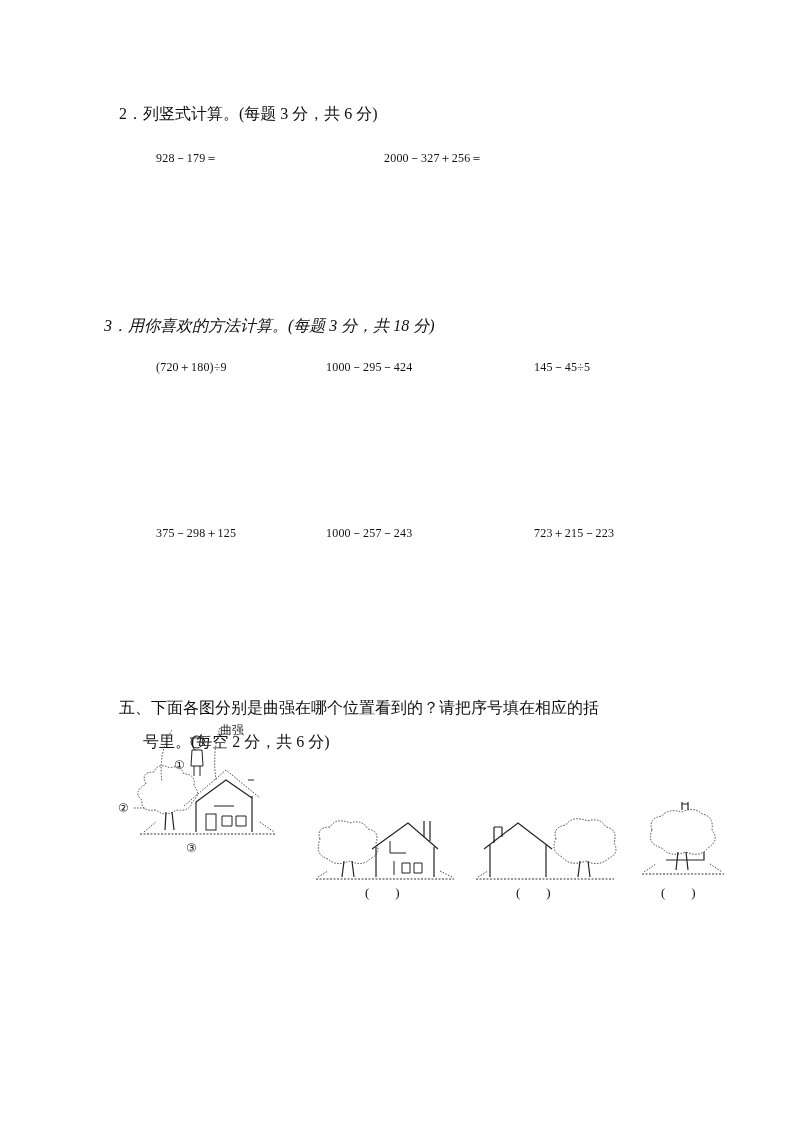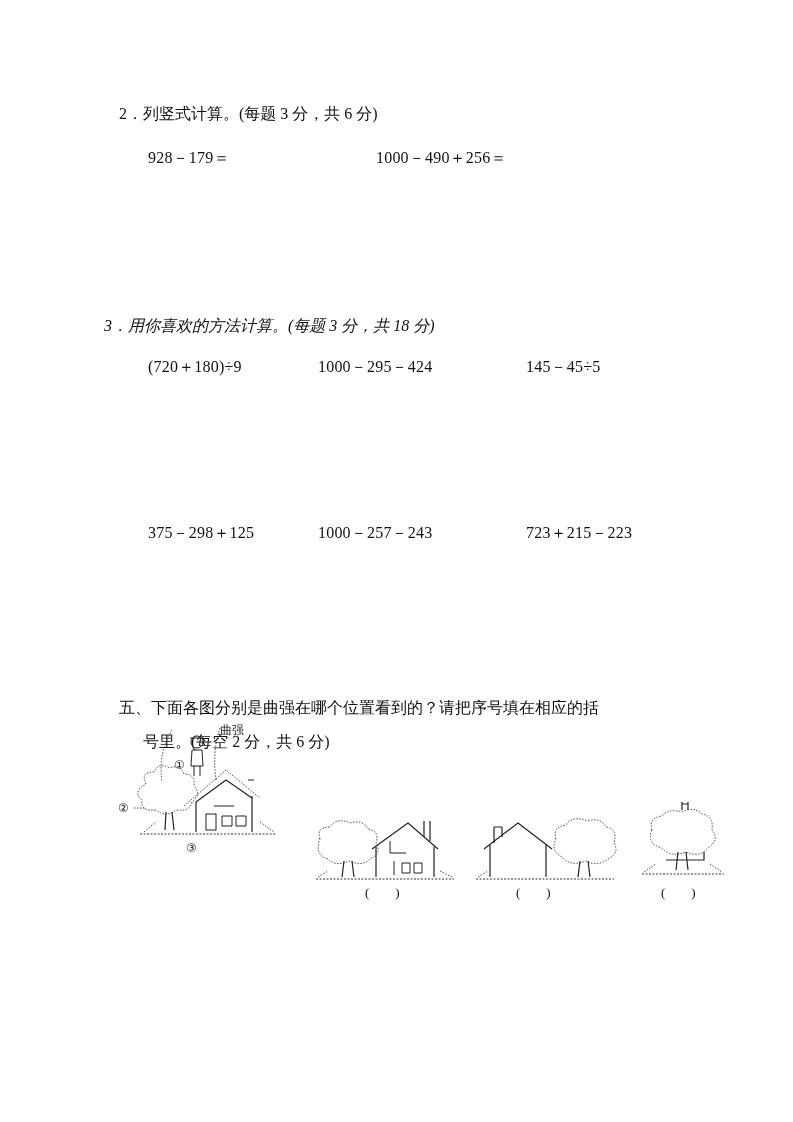--- a/index.html
+++ b/index.html
@@ -1,34 +1,34 @@
 <!DOCTYPE html>
 <html><head>
 <meta charset="utf-8">
 <style>
   html, body { margin: 0; padding: 0; background: #ffffff; }
   body { width: 793px; height: 1122px; position: relative; overflow: hidden;
          font-family: "Liberation Serif", "DejaVu Serif", serif; color: #111; }
   .line { position: absolute; white-space: nowrap; font-size: 16px; line-height: 20px; }
   .q-title { font-size: 16px; }
-  .expr { font-size: 16px; letter-spacing: 0.2px; }
+  .expr { font-size: 12px; letter-spacing: 0.2px; margin-left: 8px; }
   .fig { position: absolute; }
   .paren { position: absolute; font-size: 13px; white-space: nowrap; }
   svg { overflow: visible; }
   .dot { stroke: #222; stroke-width: 1; fill: none; }
   .foliage { stroke: #333; stroke-width: 0.9; stroke-dasharray: 1.5 1.5; fill: none; }
   .ground { stroke: #333; stroke-width: 1; stroke-dasharray: 2 1.5; fill: none; }
   .solid { stroke: #222; stroke-width: 1.2; fill: none; }
 </style>
 </head>
 <body>
 
 <div class="line q-title" style="left:119px; top:104px;">2．列竖式计算。(每题 3 分，共 6 分)</div>
 <div class="line expr" style="left:148px; top:148px;">928－179＝</div>
-<div class="line expr" style="left:376px; top:148px;">1000－490＋256＝</div>
+<div class="line expr" style="left:376px; top:148px;">2000－327＋256＝</div>
 
 <div class="line q-title" style="left:104px; top:316px;font-style:italic;">3．用你喜欢的方法计算。(每题 3 分，共 18 分)</div>
 <div class="line expr" style="left:148px; top:357px;">(720＋180)÷9</div>
 <div class="line expr" style="left:318px; top:357px;">1000－295－424</div>
 <div class="line expr" style="left:526px; top:357px;">145－45÷5</div>
 <div class="line expr" style="left:148px; top:523px;">375－298＋125</div>
 <div class="line expr" style="left:318px; top:523px;">1000－257－243</div>
 <div class="line expr" style="left:526px; top:523px;">723＋215－223</div>
 
 <div class="line q-title" style="left:119px; top:690px;margin-top:8px;">五、下面各图分别是曲强在哪个位置看到的？请把序号填在相应的括</div>

